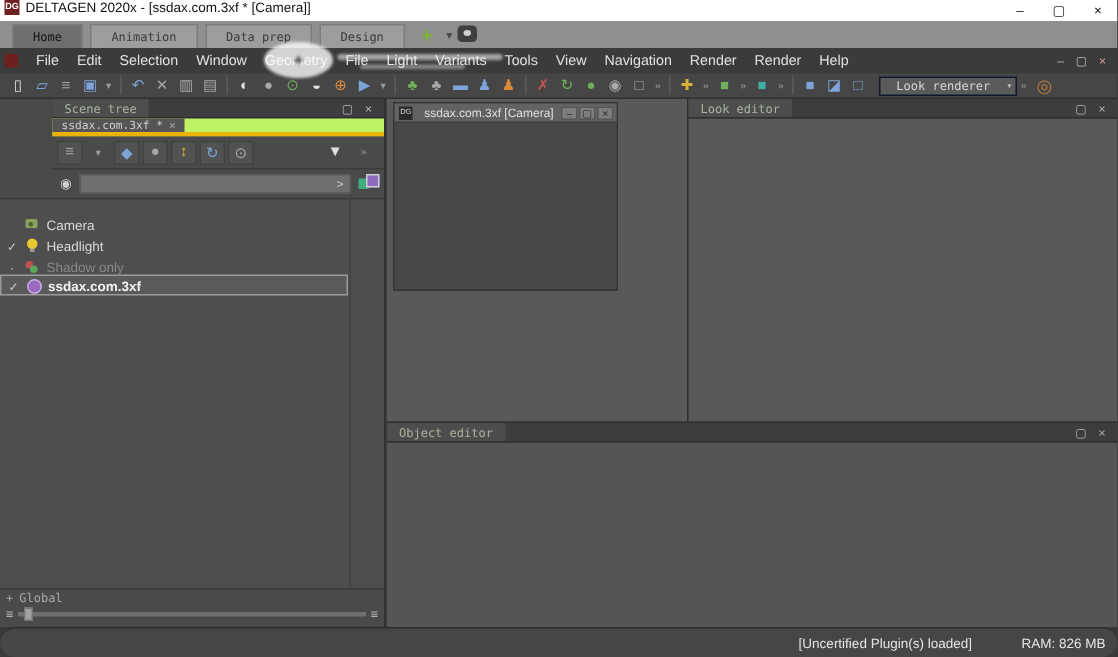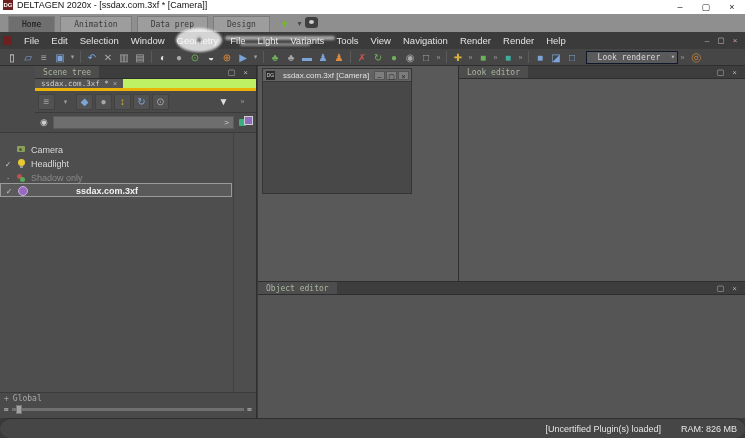--- a/index.html
+++ b/index.html
@@ -62,21 +62,21 @@
   .col-ico { width:16px; height:14px; position:relative; }
   .col-ico::before { content:""; position:absolute; left:2px; top:4px; width:7px; height:7px; background:#3fae7f; border-radius:1px; }
   .col-ico::after { content:""; position:absolute; left:7px; top:1px; width:7px; height:7px; background:#8f6bc0; border:1px solid #cfcfcf; }
   .tree { position:absolute; left:0; top:66px; right:0; bottom:26px; background:#4e4e4e; border-top:1px solid #3a3a3a; }
   .tree-colline { position:absolute; right:22px; top:0; bottom:0; width:1px; background:#424242; }
   .trow { position:absolute; left:0; width:232px; height:14px; display:flex; align-items:flex-end; font-size:9px; color:#d8d8d8; }
   .trow .gut { width:16px; text-align:center; font-size:8px; color:#c8c8c8; }
   .trow .lbl { padding-left:4px; }
   .trow.dim .lbl { color:#8a8a8a; }
   .trow.sel { border:1px solid #9a9a9a; background:#5a5a5a; }
-  .trow.sel .lbl { font-weight:bold; color:#f2f2f2;margin-left:44px; }
+  .trow.sel .lbl { font-weight:bold; color:#f2f2f2; }
   .ti { width:11px; height:11px; position:relative; }
   .ti-camera::before { content:""; position:absolute; left:1px; top:2px; width:8px; height:6px; background:#8aa05a; border-radius:1px; }
   .ti-camera::after { content:""; position:absolute; left:3px; top:4px; width:3px; height:3px; background:#4e5e36; border-radius:50%; }
   .ti-bulb::before { content:""; position:absolute; left:2px; top:1px; width:7px; height:7px; background:#e8c832; border-radius:50%; }
   .ti-bulb::after { content:""; position:absolute; left:4px; top:8px; width:3px; height:2px; background:#9a9a9a; }
   .ti-shadow::before { content:""; position:absolute; left:1px; top:2px; width:5px; height:5px; background:#c05050; border-radius:50%; }
   .ti-shadow::after { content:""; position:absolute; left:4px; top:5px; width:5px; height:5px; background:#5ba85b; border-radius:50%; }
   .ti-model::before { content:""; position:absolute; left:1px; top:1px; width:8px; height:8px; background:#9a6ac0; border-radius:50%; border:1px solid #c9aee6; }
   .st-global { position:absolute; left:0; bottom:0; width:100%; height:26px; background:#4a4a4a; border-top:1px solid #3a3a3a; font-family:"DejaVu Sans Mono", monospace; }
   .g-top { display:flex; align-items:center; gap:4px; padding:1px 0 0 4px; font-size:8px; color:#a8a8a8; }
@@ -95,21 +95,21 @@
   .cw-btns span { width:11px; height:9px; background:#7d7d7d; color:#222; font-size:7px; line-height:9px; text-align:center; border:1px solid #555; }
 
   
   .look-panel { position:absolute; left:458px; top:66px; width:287px; height:215px; background:#595959; border-left:1px solid #2e2e2e; }
   .look-empty { position:absolute; left:0; right:0; top:105px; text-align:center; font-family:"DejaVu Sans Mono", monospace; font-size:8px; color:#bdbdbd; }
 
   
   .obj-panel { position:absolute; left:258px; top:281px; width:487px; height:137px; background:#555555; border-top:1px solid #2e2e2e; }
 
   
-  .statusbar { position:absolute; left:0; top:418px; width:745px; height:20px; background:#464646; border-top:1px solid #2e2e2e; display:flex; align-items:center; justify-content:flex-end; font-size:9px; color:#e6e6e6; gap:20px; padding-right:8px;border-radius:10px; }
+  .statusbar { position:absolute; left:0; top:418px; width:745px; height:20px; background:#464646; border-top:1px solid #2e2e2e; display:flex; align-items:center; justify-content:flex-end; font-size:9px; color:#e6e6e6; gap:33px; padding-right:8px;border-radius:10px; }
 
   
   .watermark { position:absolute; left:176px; top:28px; width:46px; height:24px; background:rgba(255,255,255,0.78); border-radius:50%; filter:blur(1px); display:flex; align-items:center; justify-content:center; color:#555; font-size:11px; }
   .streak1 { position:absolute; left:225px; top:36px; width:110px; height:4px; background:rgba(255,255,255,0.55); border-radius:2px; filter:blur(1px); }
   .streak2 { position:absolute; left:240px; top:43px; width:70px; height:3px; background:rgba(255,255,255,0.4); border-radius:2px; filter:blur(1px); }
 </style>
 </head>
 <body>
 
 <div class="titlebar">

